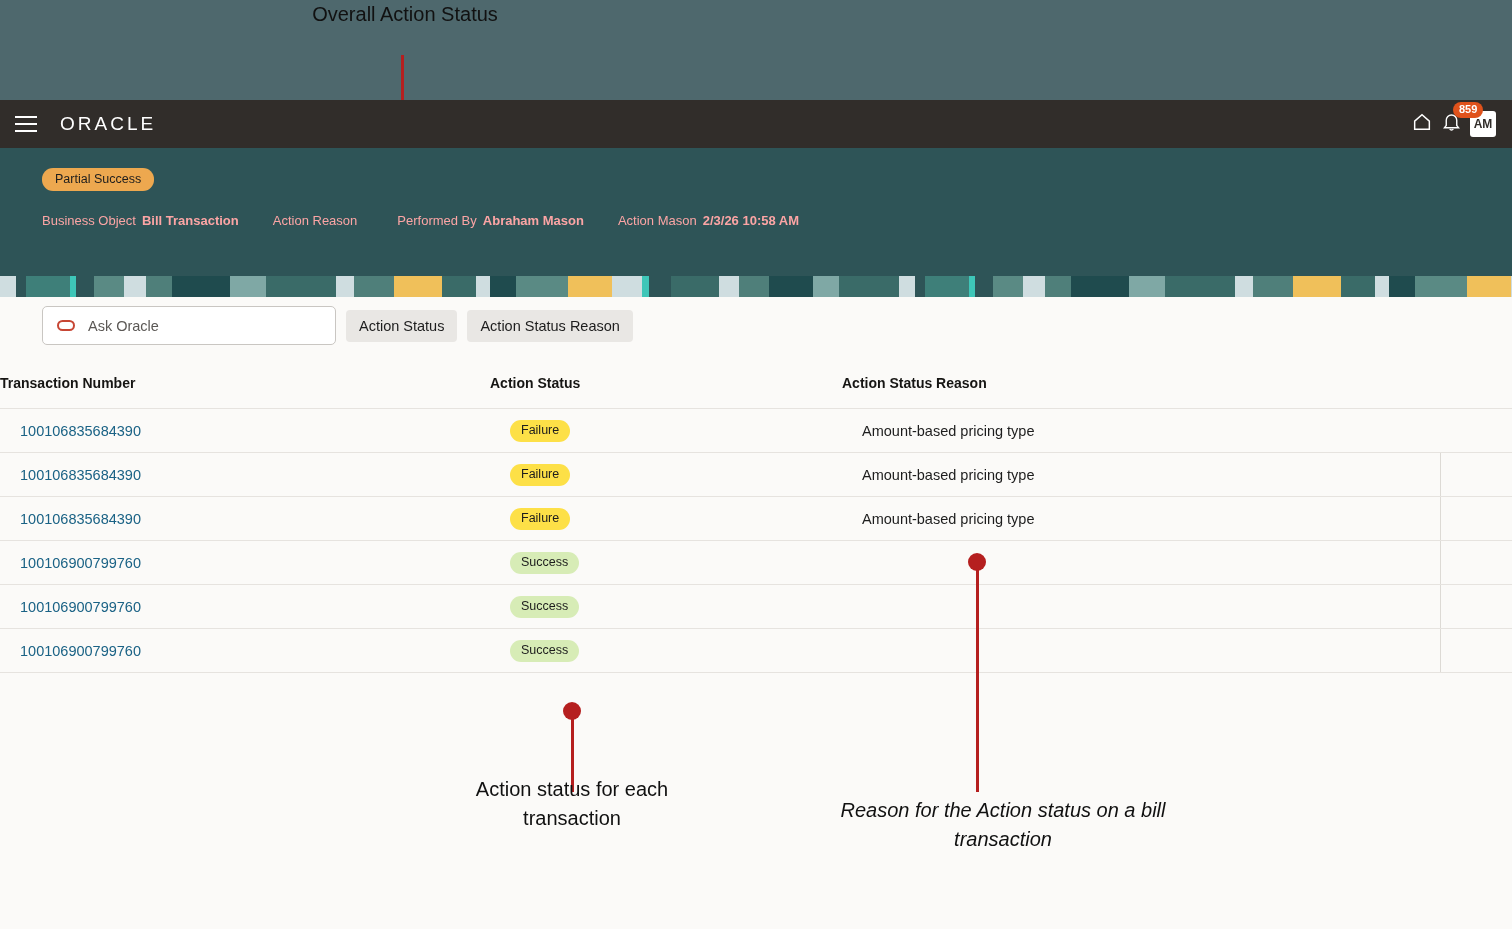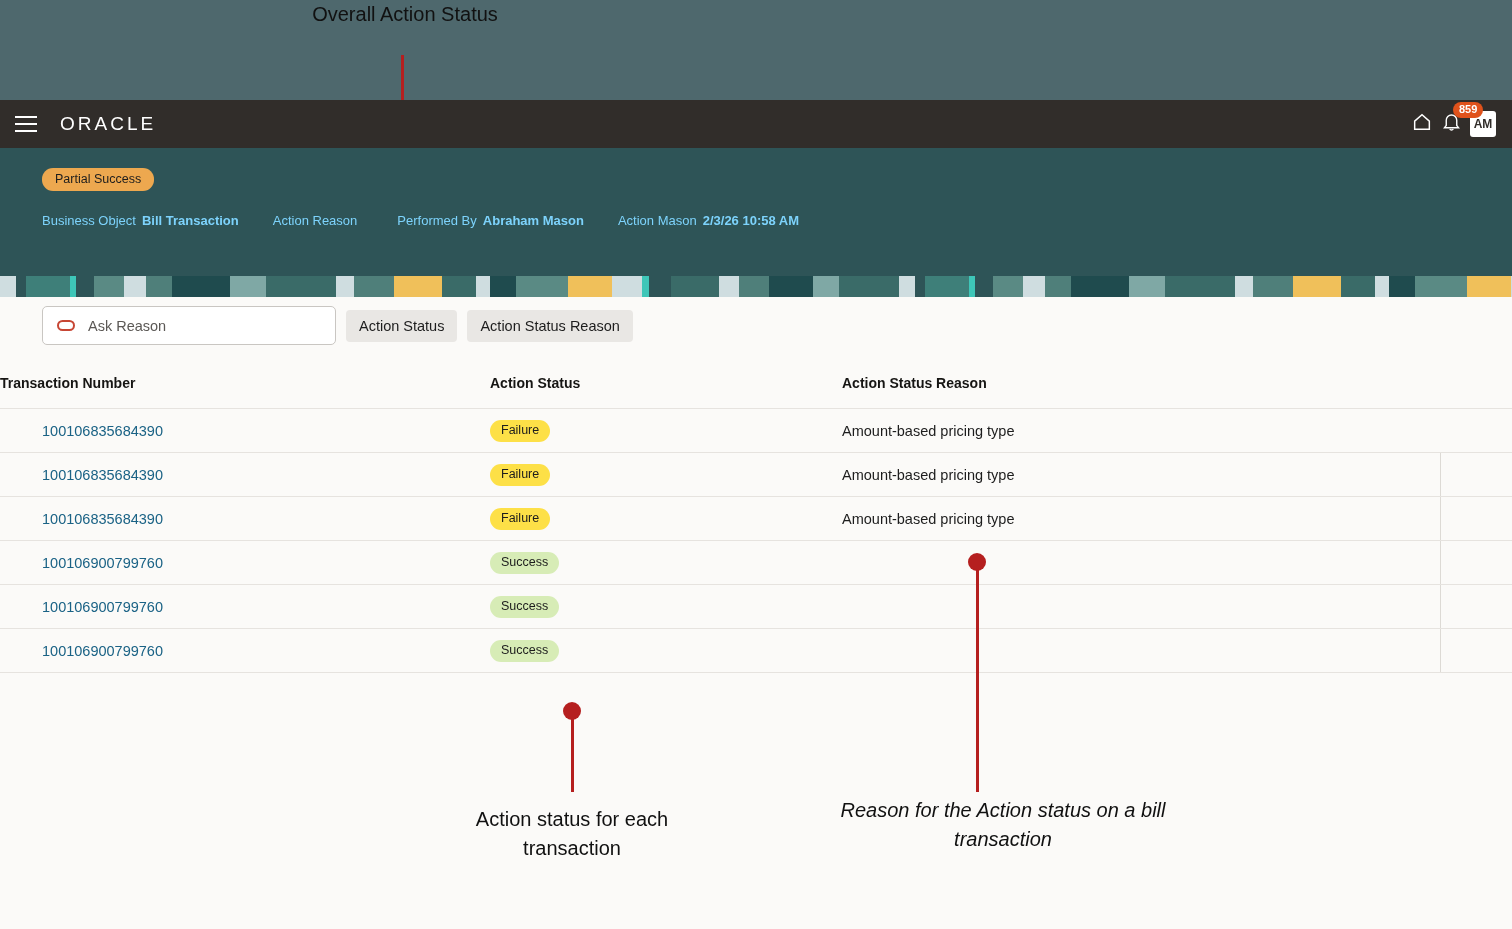--- a/index.html
+++ b/index.html
@@ -116,21 +116,21 @@
   .hero-subline {
     margin-top: 6px;
     font-size: 13px;
     color: #ffffff;
   }
   .hero-meta {
     margin-top: 22px;
     display: flex;
     align-items: center;
     font-size: 13px;
-    color: #7dd3fc;
+    color: #fca5a5;
   }
   .meta-group { display:flex; gap:6px; margin-right: 34px; }
   .meta-label { font-weight: 400; }
   .meta-value { font-weight: bold; }
 
   
   .hero-strip {
     position: absolute;
     left: 0; top: 276px;
     width: 1512px; height: 21px;
@@ -195,20 +195,21 @@
     border-bottom: 1px solid #e6e3df;
     background: #fbfaf8;
   }
   .tbl td {
     height: 44px;
     font-size: 14.5px;
     color: #1d1d1d;
     border-bottom: 1px solid #e6e3df;
     vertical-align: middle;
     background: #fbfaf8;
+    padding-left: 20px;
   }
   .col-txn { width: 490px; padding-left: 42px; }
   .col-status { width: 352px; }
   .col-reason { width: 598px; }
   .col-spacer { width: 72px; border-left: 1px solid #dddad5; }
   th.col-spacer { border-left: none; }
   tr.row-1 td.col-spacer { border-left: none; }
 
   .txn-link {
     color: #1a6285;
@@ -350,21 +351,21 @@
     <div class="seg" style="width: 14px; background: rgb(207, 221, 224);"></div>
     <div class="seg" style="width: 26px; background: rgb(31, 75, 78);"></div>
     <div class="seg" style="width: 52px; background: rgb(90, 138, 132);"></div>
     <div class="seg" style="width: 44px; background: rgb(240, 192, 90);"></div>
     <div class="seg" style="width: 30px; background: rgb(207, 221, 224);"></div>
   </div>
 
 <div class="toolbar">
   <div class="ask-oracle">
     <span class="oval-icon"></span>
-    <span class="ask-oracle-text">Ask Reason</span>
+    <span class="ask-oracle-text">Ask Oracle</span>
   </div>
   <button class="chip">Action Status</button>
   <button class="chip">Action Status Reason</button>
 </div>
 
 <div class="table-wrap">
   <table class="tbl">
     <thead>
       <tr>
         <th class="col-txn">Transaction Number</th>
@@ -409,17 +410,17 @@
           <td class="col-status"><span class="pill pill-success">Success</span></td>
           <td class="col-reason"></td>
           <td class="col-spacer"></td>
         </tr>
       </tbody>
   </table>
 </div>
 
 <div class="callout-dot" style="left:563px; top:702px;"></div>
 <div class="callout-line" style="left:571px; top:716px; height:76px;"></div>
-<div class="anno-bottom" style="left:432px; top:805px; width:280px;">Action status for each transaction</div>
+<div class="anno-bottom" style="left:432px; top:775px; width:280px;">Action status for each transaction</div>
 
 <div class="callout-dot" style="left:968px; top:553px;"></div>
 <div class="callout-line" style="left:976px; top:567px; height:225px;"></div>
 <div class="anno-bottom" style="left:818px; top:796px; width:370px;font-style:italic;">Reason for the Action status on a bill transaction</div>
 
 </body></html>

